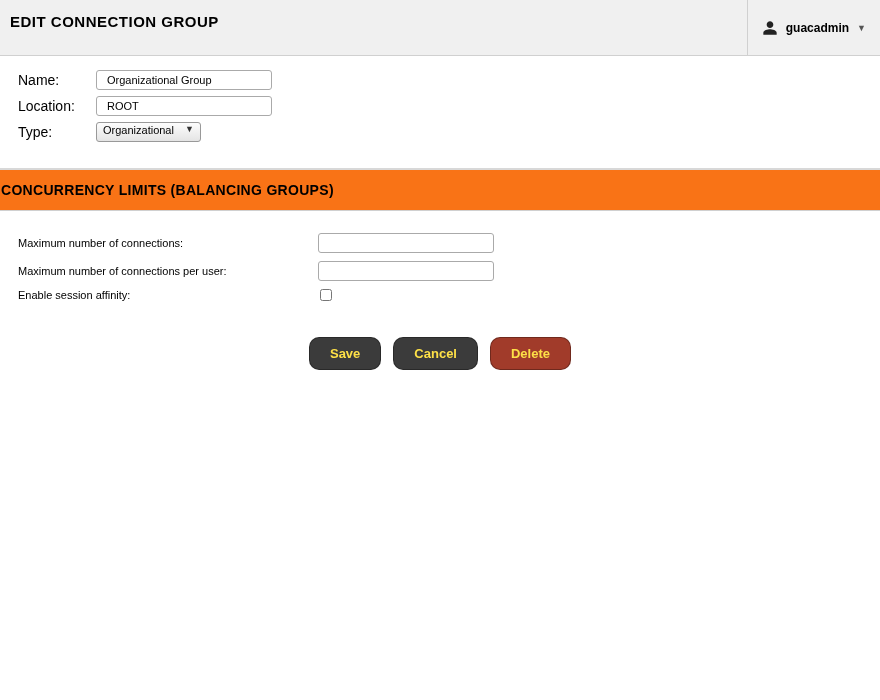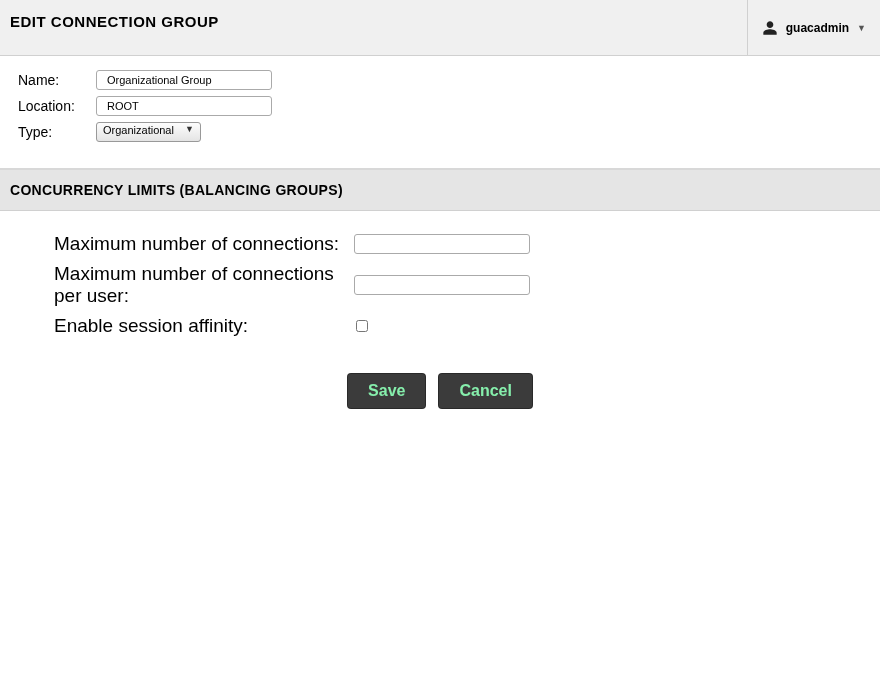--- a/index.html
+++ b/index.html
@@ -82,40 +82,39 @@
       font-size: 11px;
       height: 20px;
       cursor: pointer;
       gap: 11px;
     }
     .select-arrow {
       font-size: 9px;
       color: #333;
     }
     .section-header {
-      background: #e5e5e5;
+      background: #f97316;
       border-top: 1px solid #d8d8d8;
       border-bottom: 1px solid #d0d0d0;
-      padding: 12px 10px;
+      padding: 12px 1px;
       font-weight: bold;
       font-size: 14px;
       letter-spacing: 0.3px;
     }
     .concurrency-section {
       padding: 22px 18px 14px 18px;
     }
     .concurrency-row {
       display: flex;
       align-items: center;
       margin-bottom: 8px;
     }
     .concurrency-row label {
       width: 300px;
-      font-size: 19px;
-      margin-left: 36px;
+      font-size: 11px;
     }
     .concurrency-input {
       width: 176px;
       height: 20px;
       border: 1px solid #aaa;
       border-radius: 3px;
       padding: 2px 6px;
       font-size: 12px;
     }
     .checkbox-input {
@@ -124,25 +123,25 @@
       height: 12px;
     }
     .button-row {
       display: flex;
       justify-content: center;
       gap: 12px;
       padding: 14px 0;
     }
     .btn {
       border: 1px solid rgba(0,0,0,0.3);
-      color: #86efac;
-      font-weight: bold;
-      font-size: 16px;
+      color: #fde047;
+      font-weight: bold;
+      font-size: 13px;
       padding: 8px 20px;
-      border-radius: 4px;
+      border-radius: 10px;
       cursor: pointer;
       font-family: Arial, Helvetica, sans-serif;
     }
     .btn-dark {
       background: #3b3b3b;
     }
     .btn-danger {
       background: #a13b2a;
     }
   </style>
@@ -193,13 +192,14 @@
   </div>
   <div class="concurrency-row">
     <label>Enable session affinity:</label>
     <input type="checkbox" class="checkbox-input" style="">
   </div>
 </div>
 
 <div class="button-row">
   <button class="btn btn-dark">Save</button>
   <button class="btn btn-dark">Cancel</button>
+  <button class="btn btn-danger">Delete</button>
 </div>
 
 </body></html>

